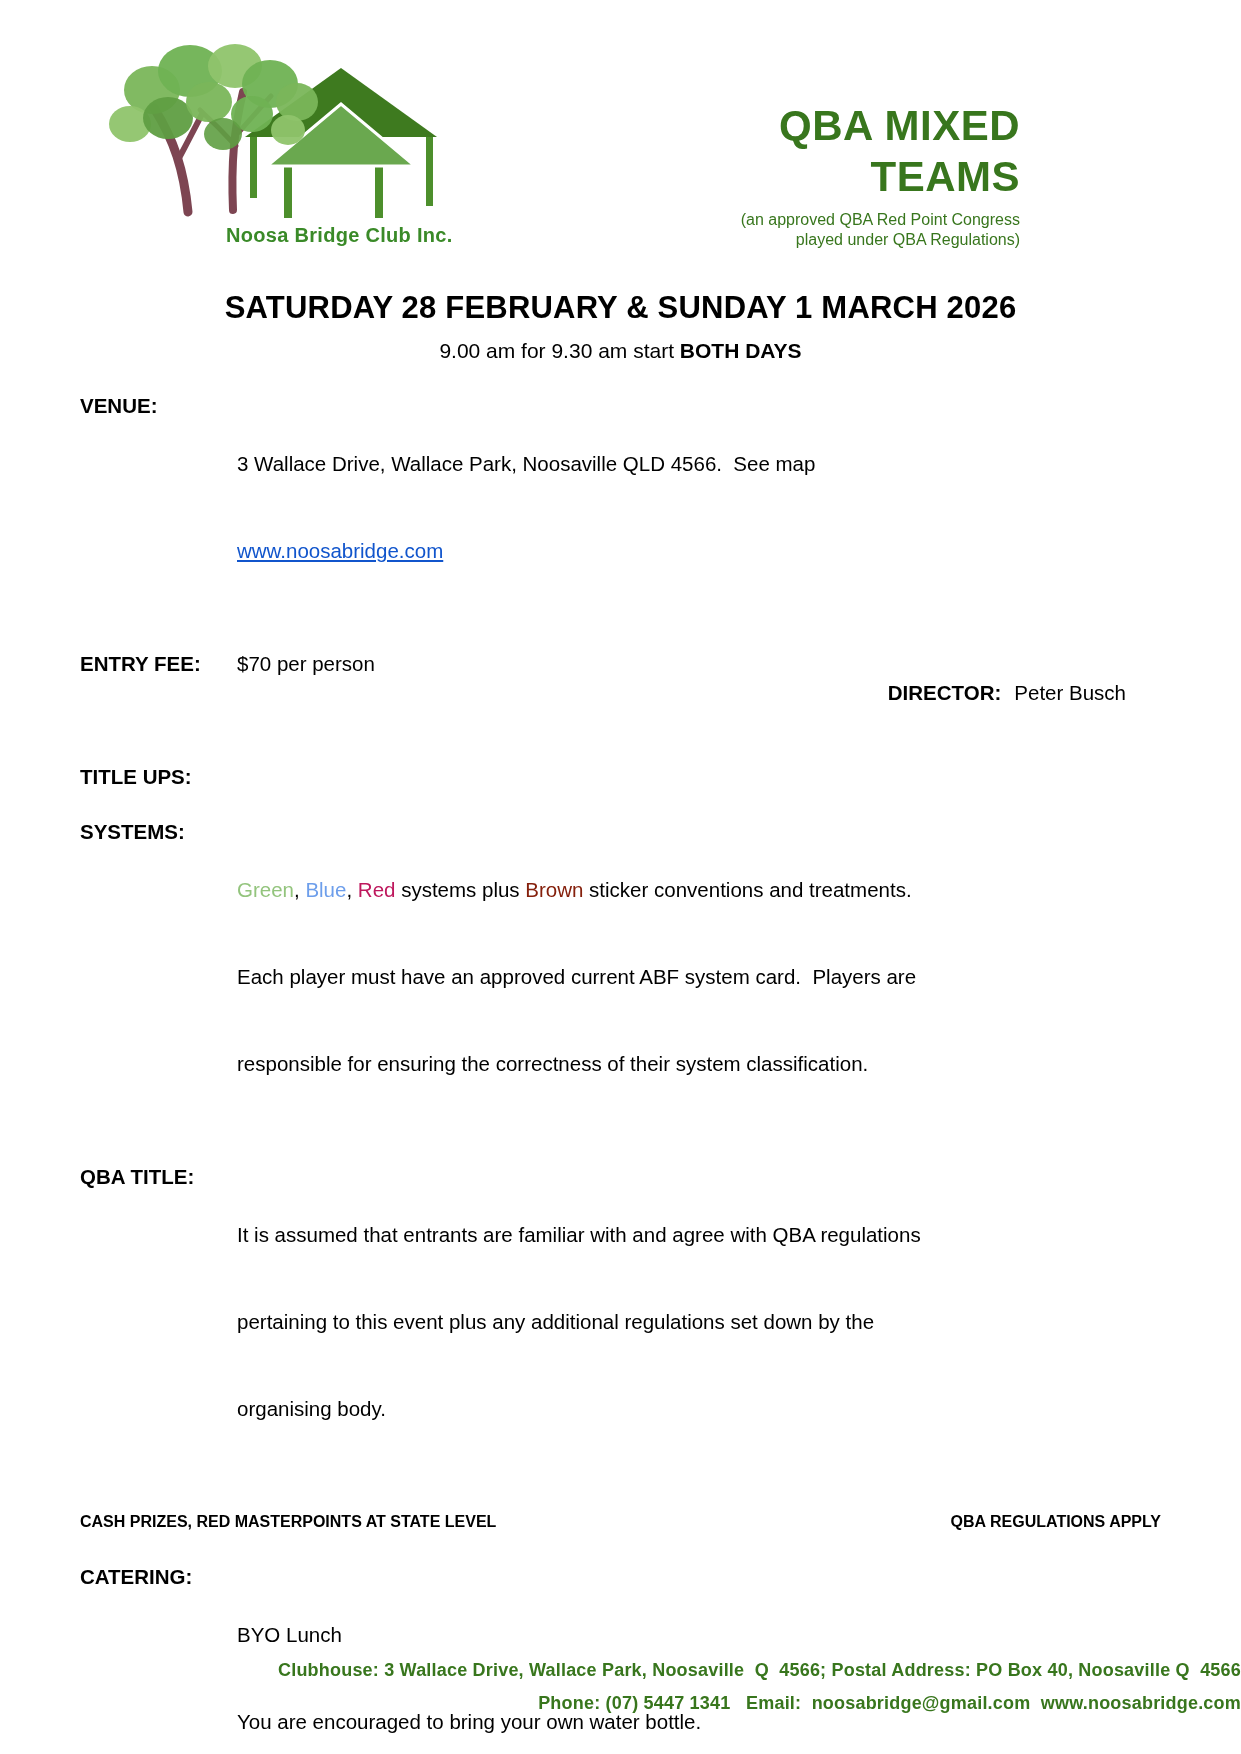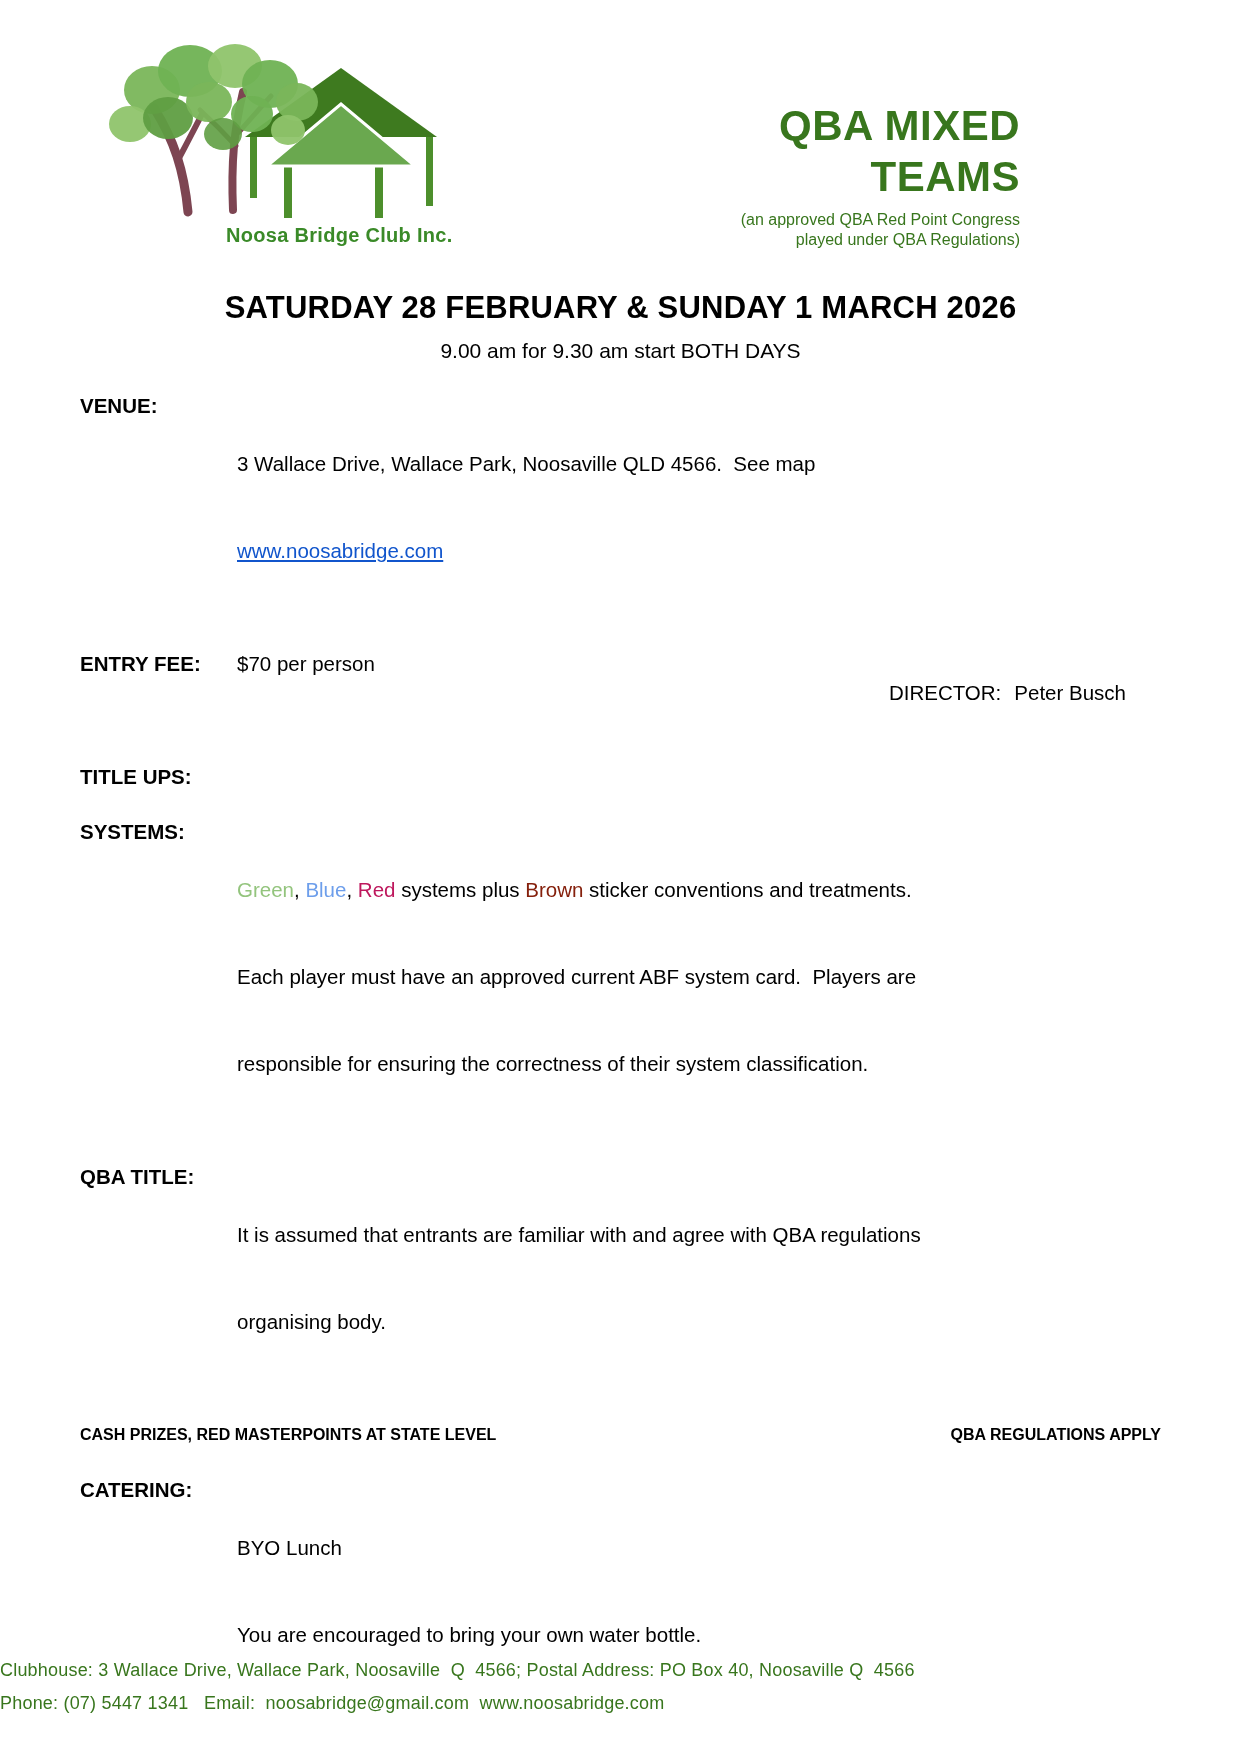--- a/index.html
+++ b/index.html
@@ -21,42 +21,42 @@
   .title-block{
     position:absolute;top:100px;right:221px;
     text-align:right;color:#38761d;
   }
   .title-line{font-size:42px;line-height:51px;font-weight:bold;letter-spacing:.5px;}
   .subtitle{font-size:16px;line-height:20px;margin-top:8px;}
   
   .headings{text-align:center;margin-top:22px;}
   .date-heading{font-size:31px;font-weight:bold;margin:0;letter-spacing:.2px;}
   .time-line{font-size:21px;margin-top:13px;}
-  .b{font-weight:normal;}
+  .b{font-weight:bold;}
   
   .info{margin:28px 80px 0 80px;font-size:20.5px;line-height:29px;}
   .row{display:grid;grid-template-columns:157px 1fr;margin-bottom:26px;}
   .label{font-weight:bold;white-space:pre-wrap;}
   .value{white-space:pre-wrap;}
   .vline{white-space:pre-wrap;}
   .link{color:#1155cc;text-decoration:underline;cursor:pointer;white-space:pre-wrap;}
   .fee-value{display:flex;justify-content:space-between;padding-right:35px;}
   .director-name{margin-left:13px;}
   .w-green{color:#93c47d;}
   .w-blue{color:#6d9eeb;}
   .w-red{color:#be185d;}
   .w-brown{color:#85200c;}
   .cash-line{
     display:flex;justify-content:space-between;
     font-weight:bold;font-size:16px;margin:0 0 26px 0;
   }
   
   .footer{
     position:absolute;left:0;right:0;bottom:34px;
-    text-align:left;color:#38761d;font-weight:normal;
+    text-align:right;color:#38761d;font-weight:bold;
     font-size:18px;line-height:33px;letter-spacing:.2px;
   }
 </style>
 </head>
 <body>
 
 <div class="page">
 
   <div class="header">
     <svg class="logo" width="345" height="180" viewBox="0 0 345 180">
@@ -138,20 +138,21 @@
         <div class="vline"><span class="w-green">Green</span><span>, </span><span class="w-blue">Blue</span><span>, </span><span class="w-red">Red</span><span> systems plus </span><span class="w-brown">Brown</span><span> sticker conventions and treatments.</span></div>
         <div class="vline">Each player must have an approved current ABF system card.  Players are</div>
         <div class="vline">responsible for ensuring the correctness of their system classification.</div>
       </div>
     </div>
 
     <div class="row">
       <div class="label">QBA TITLE:</div>
       <div class="value">
         <div class="vline">It is assumed that entrants are familiar with and agree with QBA regulations</div>
+        <div class="vline">pertaining to this event plus any additional regulations set down by the</div>
         <div class="vline">organising body.</div>
       </div>
     </div>
 
     <div class="cash-line">
       <span>CASH PRIZES, RED MASTERPOINTS AT STATE LEVEL</span>
       <span>QBA REGULATIONS APPLY</span>
     </div>
 
     <div class="row">

